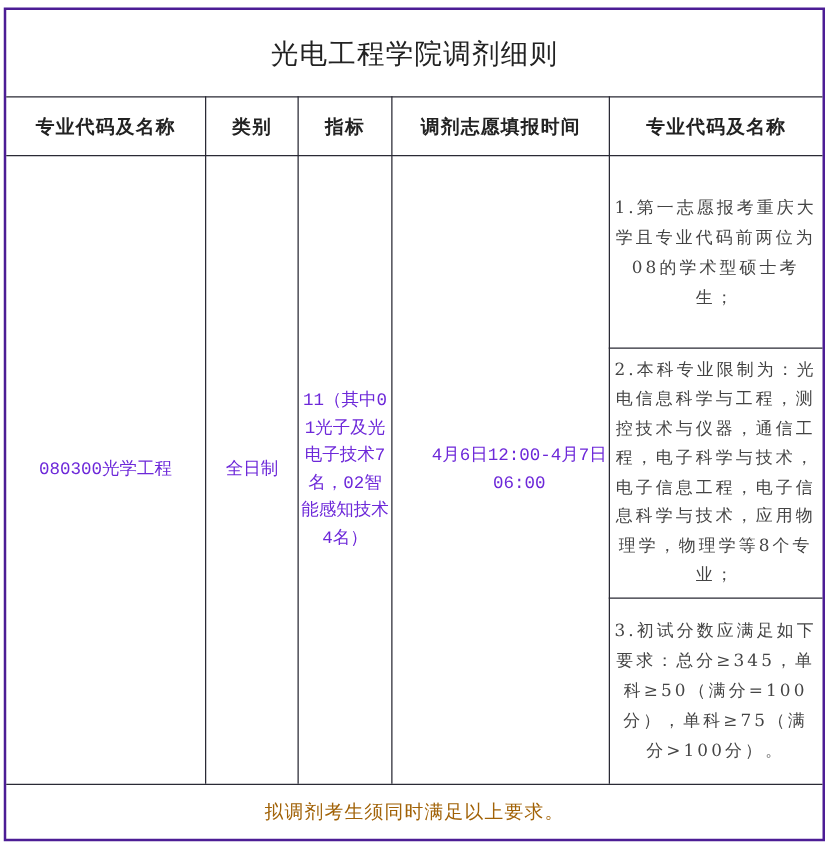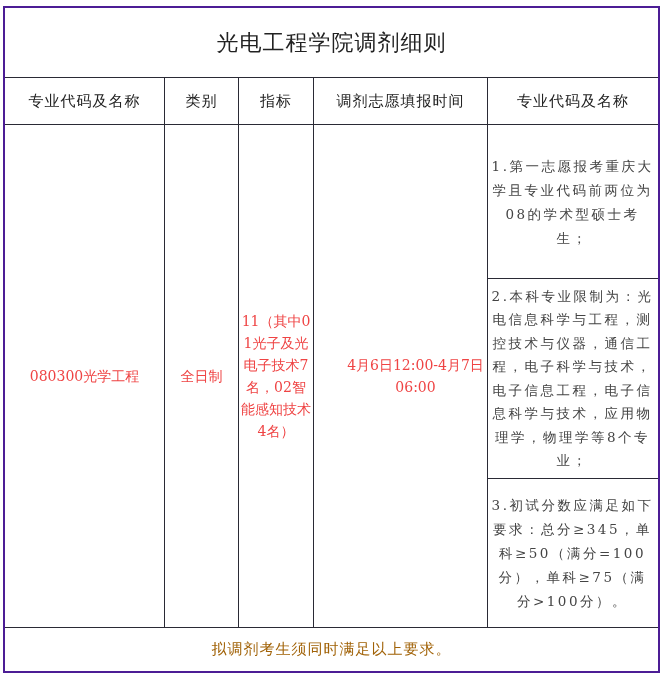--- a/index.html
+++ b/index.html
@@ -5,22 +5,22 @@
   html, body { margin: 0; padding: 0; background: #ffffff; }
   body { width: 665px; height: 683px; position: relative; overflow: hidden;
          font-family: "DejaVu Serif", "Liberation Serif", serif; color: #222; }
   .tbl { position: absolute; left: 3px; top: 6px; width: 657px; height: 667px;
          border: 2px solid #4c1d95; box-sizing: border-box; }
   .cell { position: absolute; box-sizing: border-box; display: flex; align-items: center;
           justify-content: center; text-align: center; }
   .hline { position: absolute; left: 0; right: 0; height: 1px; background: #2a2a35; }
   .vline { position: absolute; width: 1px; background: #2a2a35; }
   .title { font-size: 22px; letter-spacing: 1px; color: #222; }
-  .hdr { font-size: 15px; font-weight: normal; color: #222; letter-spacing: 1px; }
-  .body { font-size: 14px; line-height: 22px; color: #ef4444; }
+  .hdr { font-size: 15px; font-weight: bold; color: #222; letter-spacing: 1px; }
+  .body { font-size: 14px; line-height: 22px; color: #6d28d9; font-family: Liberation Mono, monospace; }
   .req { font-size: 13.5px; line-height: 24px; color: #444; letter-spacing: 2.5px;
          text-align: center; justify-content: flex-start; padding: 0 4px 0 3px; }
   .footer { font-size: 15px; color: #a16207; letter-spacing: 1px; }
 </style>
 </head>
 <body>
 
 <div class="tbl">
 
   <div class="hline" style="top:69px"></div>

